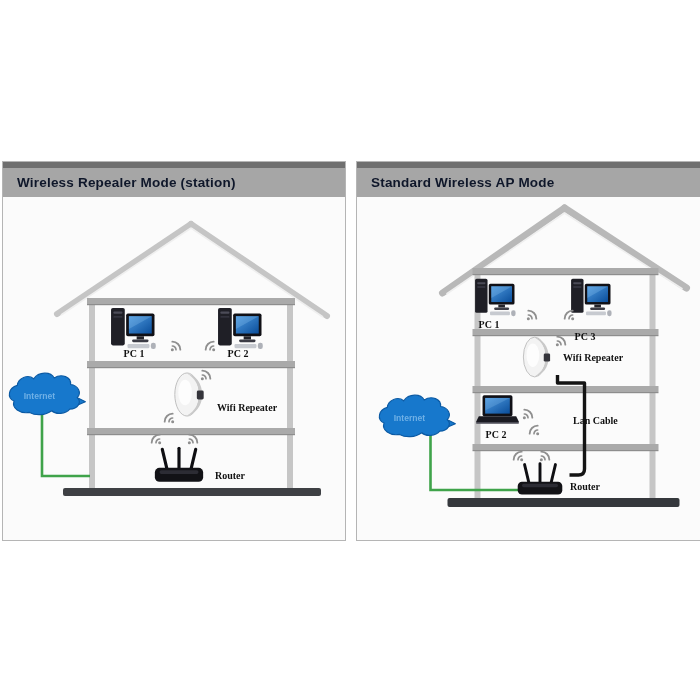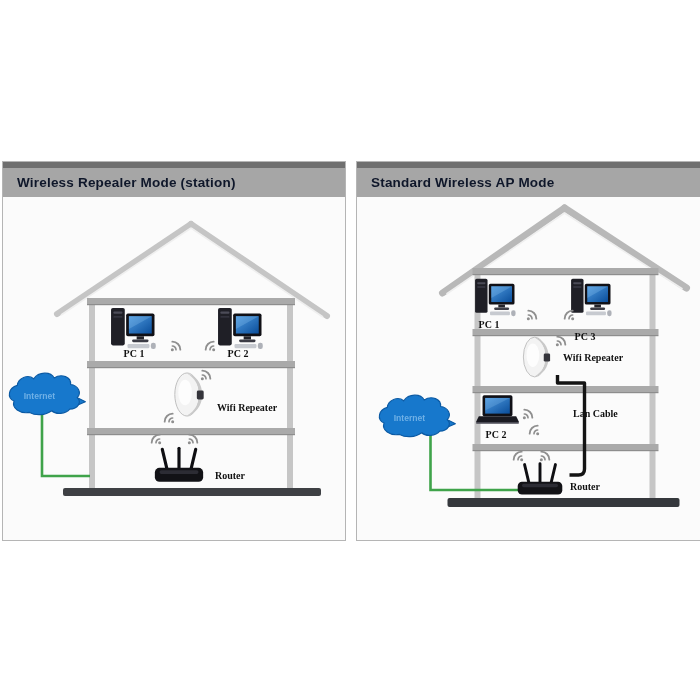--- a/index.html
+++ b/index.html
@@ -209,21 +209,21 @@
     <svg class="dev" style="left:119px;top:232px;width:43px;height:31px" viewBox="0 0 46 32">
         <use href="#laptopIcon" width="100%" height="100%"></use>
       </svg>
     <svg class="wifi" style="left:164px;top:244px" viewBox="0 0 18 18">
         <use href="#wifiIcon" width="100%" height="100%"></use>
       </svg>
     <svg class="wifi" style="left:169px;top:260px" viewBox="0 0 18 18">
         <use href="#wifiIcon" width="100%" height="100%" transform="translate(18,0) scale(-1,1)"></use>
       </svg>
     <div class="lbl c" style="left:117px;top:267px;width:44px">PC 2</div>
-    <div class="lbl" style="left:216px;top:246px">Lan Cable</div>
+    <div class="lbl" style="left:216px;top:253px">Lan Cable</div>
 
     <svg class="wifi" style="left:153px;top:286px" viewBox="0 0 18 18">
         <use href="#wifiIcon" width="100%" height="100%" transform="translate(18,0) scale(-1,1)"></use>
       </svg>
     <svg class="wifi" style="left:181px;top:286px" viewBox="0 0 18 18">
         <use href="#wifiIcon" width="100%" height="100%"></use>
       </svg>
     <svg class="dev" style="left:159px;top:298px;width:48px;height:40px" viewBox="0 0 56 42">
         <use href="#routerIcon" width="100%" height="100%"></use>
       </svg>

